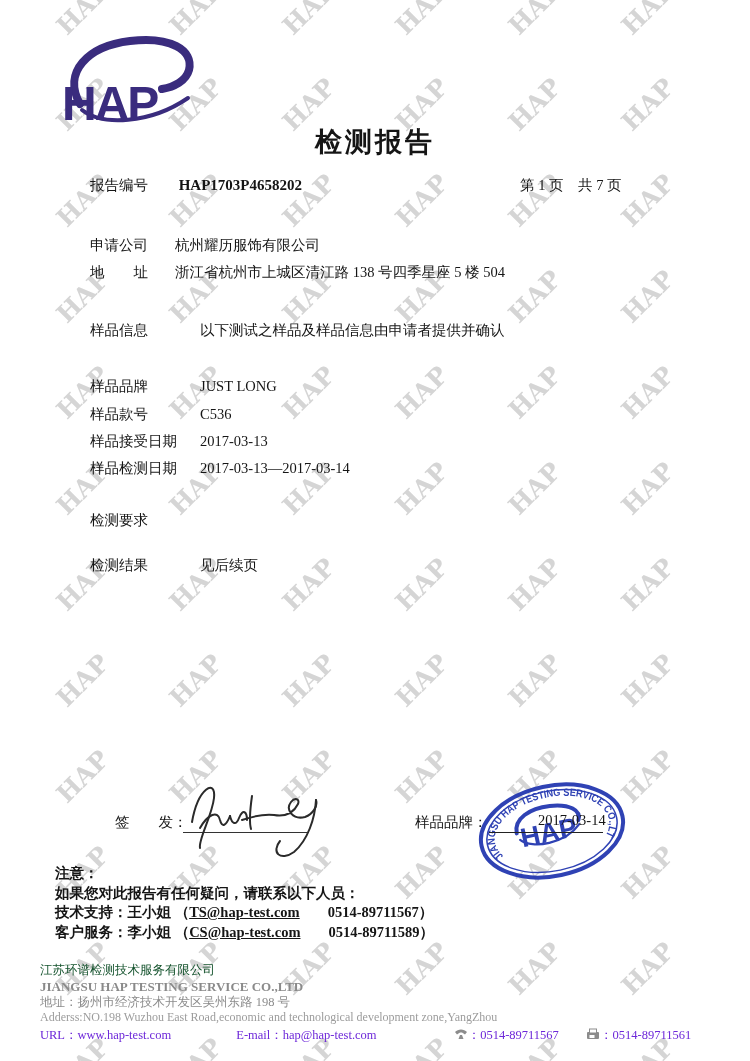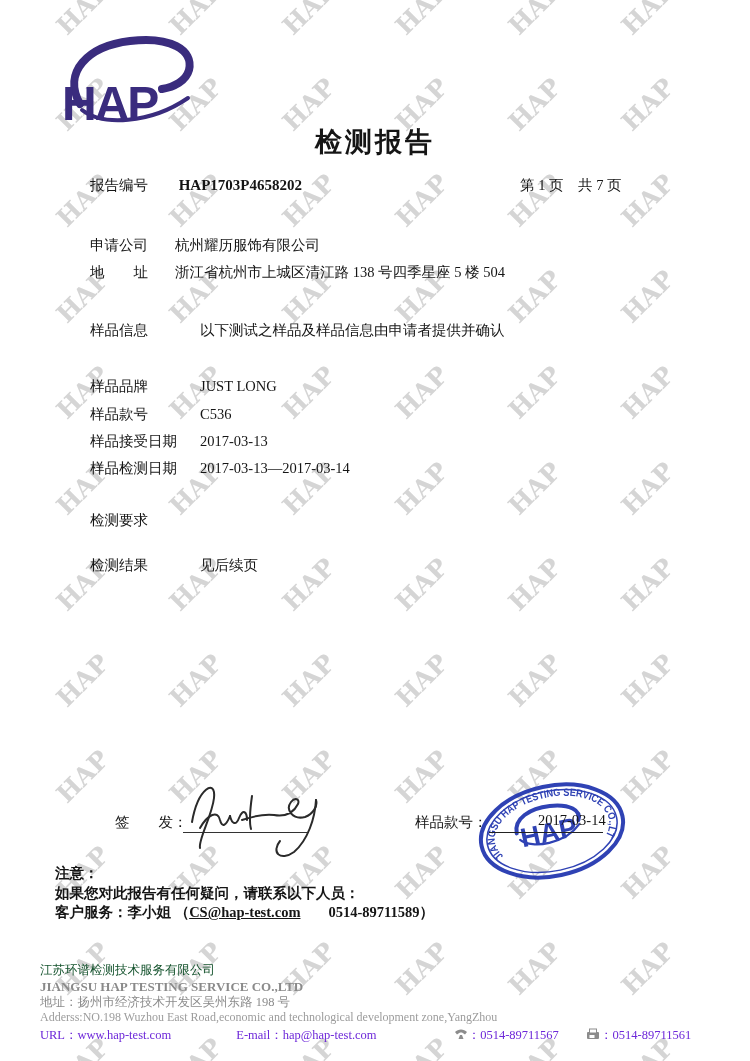--- a/index.html
+++ b/index.html
@@ -201,41 +201,45 @@
     <g fill="none" stroke="#2a2a2a" stroke-width="2" stroke-linecap="round">
       <path d="M20,66 C26,32 44,22 42,42 C40,60 26,84 28,92"></path>
       <path d="M28,72 C36,58 46,54 48,64 C50,72 54,70 58,60"></path>
       <path d="M58,60 C60,68 64,70 67,62 C71,52 75,56 75,64"></path>
       <path d="M80,40 C78,54 77,66 79,73"></path>
       <path d="M70,64 C82,60 94,58 102,59 C114,61 122,56 126,48 C128,43 123,41 119,46 C113,54 121,64 133,61 C141,58 146,50 144,44"></path>
       <path d="M144,44 C143,62 136,84 122,96 C108,106 99,96 108,85"></path>
     </g>
   </svg>
 
-  <div class="layer issue-label">样品款号：</div>
+  <div class="layer issue-label">样品品牌：</div>
   <div class="layer issue-line"></div>
   <div class="layer issue-date">2017-03-14</div>
 
   <svg class="stamp layer" viewBox="0 0 180 138">
     <g transform="rotate(-12 90 69)" fill="none" stroke="#2438b0">
       <ellipse cx="90" cy="69" rx="72" ry="45" stroke-width="4"></ellipse>
       <ellipse cx="90" cy="69" rx="66" ry="40" stroke-width="1.5"></ellipse>
       <path id="stampArc" d="M 37.4,83.4 A 58,34 0 1 1 142.6,83.4" stroke="none"></path>
       <text font-family="Liberation Sans, sans-serif" font-size="10.5" font-weight="bold" fill="#2438b0" stroke="none">
         <textPath href="#stampArc" startOffset="0" textLength="186" lengthAdjust="spacingAndGlyphs">JIANGSU HAP TESTING SERVICE CO.,LTD</textPath>
       </text>
       <path d="M55,64 C55,49 73,42 93,44 C113,46 123,55 118,64" stroke-width="4" stroke-linecap="round"></path>
       <path d="M57,71 C67,83 101,84 118,68" stroke-width="2.2" stroke-linecap="round"></path>
       <text x="58" y="79" font-family="Liberation Sans, sans-serif" font-size="27" font-weight="bold" fill="#2438b0" stroke="none">HAP</text>
     </g>
   </svg>
 
   <div class="layer notice">
     <div>注意：</div>
     <div>如果您对此报告有任何疑问，请联系以下人员：</div>
+    <div>
+      <span>技术支持：</span><span>王小姐</span>
+      <span>（</span><span class="email">TS@hap-test.com</span><span class="sp"></span><span>0514-89711567）</span>
+    </div>
     <div>
       <span>客户服务：</span><span>李小姐</span>
       <span>（</span><span class="email">CS@hap-test.com</span><span class="sp"></span><span>0514-89711589）</span>
     </div>
   </div>
 
   <div class="layer footer">
     <div class="f-cn-co">江苏环谱检测技术服务有限公司</div>
     <div class="f-en-co">JIANGSU HAP TESTING SERVICE CO.,LTD</div>
     <div class="f-cn-ad">地址：扬州市经济技术开发区吴州东路 198 号</div>

